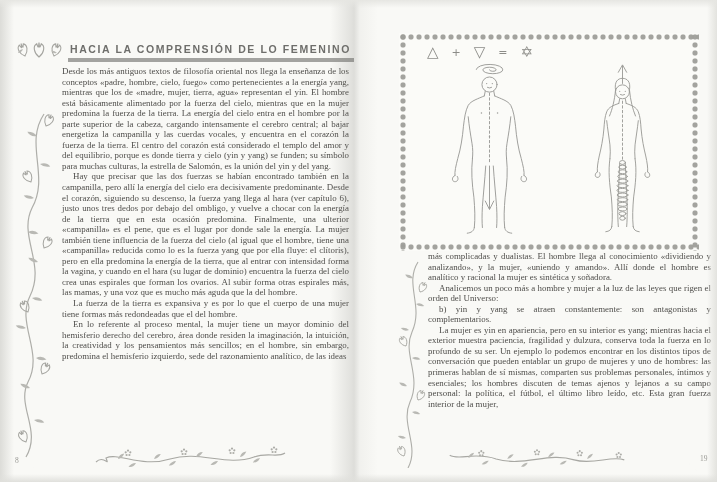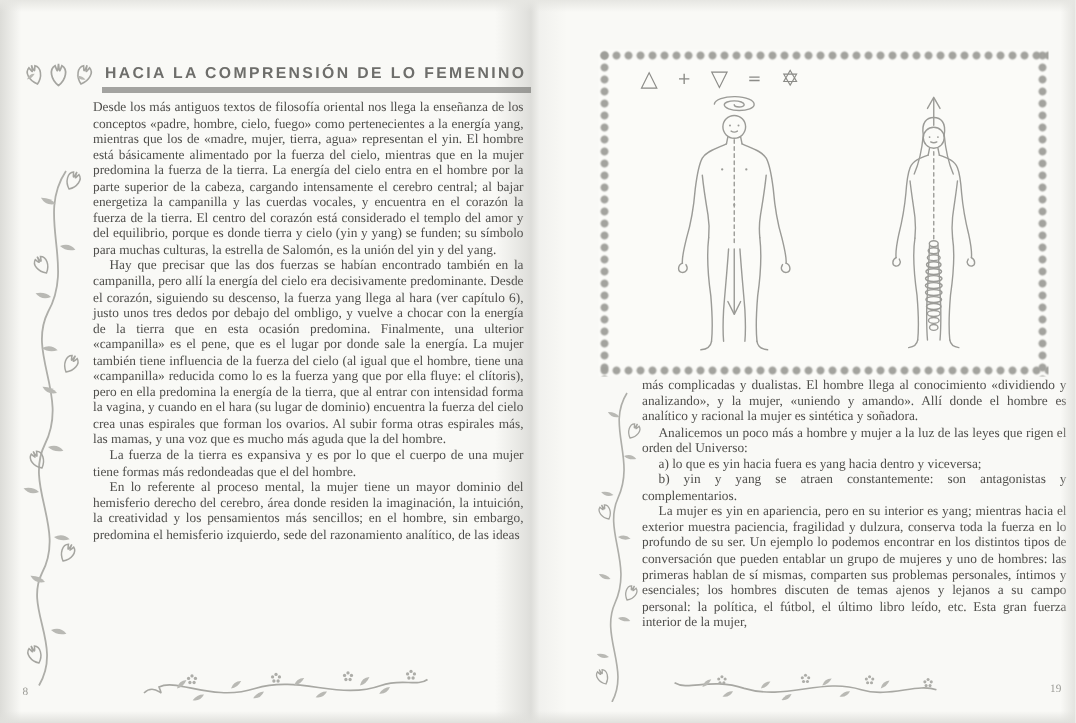--- a/index.html
+++ b/index.html
@@ -252,21 +252,20 @@
       <use href="#leaf" transform="translate(14,178) rotate(-160) scale(.8)"></use>
       <use href="#tulip" transform="translate(28,32) rotate(28) scale(.85)"></use>
       <use href="#tulip" transform="translate(14,86) rotate(-28) scale(.85)"></use>
       <use href="#tulip" transform="translate(26,140) rotate(28) scale(.85)"></use>
       <use href="#tulip" transform="translate(12,196) rotate(-25) scale(.85)"></use>
     </svg>
 
     <div class="body-text body-right">
       <p>más complicadas y dualistas. El hombre llega al conocimiento «dividiendo y analizando», y la mujer, «uniendo y amando». Allí donde el hombre es analítico y racional la mujer es sintética y soñadora.</p>
       <p class="indent">Analicemos un poco más a hombre y mujer a la luz de las leyes que rigen el orden del Universo:</p>
-      <p class="list-item">a) lo que es yin hacia fuera es yang hacia dentro y viceversa;</p>
       <p class="list-item">b) yin y yang se atraen constantemente: son antagonistas y complementarios.</p>
       <p class="indent">La mujer es yin en apariencia, pero en su interior es yang; mientras hacia el exterior muestra paciencia, fragilidad y dulzura, conserva toda la fuerza en lo profundo de su ser. Un ejemplo lo podemos encontrar en los distintos tipos de conversación que pueden entablar un grupo de mujeres y uno de hombres: las primeras hablan de sí mismas, comparten sus problemas personales, íntimos y esenciales; los hombres discuten de temas ajenos y lejanos a su campo personal: la política, el fútbol, el último libro leído, etc. Esta gran fuerza interior de la mujer,</p>
     </div>
 
     <svg class="divider divider-right orn" viewBox="0 0 196 26">
       <path d="M4,10 C14,16 30,6 54,14 C84,23 110,6 138,15 C158,21 178,10 192,15" fill="none" stroke="#a8a8a3" stroke-width="1.1"></path>
       <use href="#leaf" transform="translate(24,13) rotate(-35) scale(.8)"></use>
       <use href="#leaf" transform="translate(46,16) rotate(160) scale(.8)"></use>
       <use href="#leaf" transform="translate(66,14) rotate(-30) scale(.8)"></use>
       <use href="#leaf" transform="translate(88,18) rotate(155) scale(.8)"></use>

